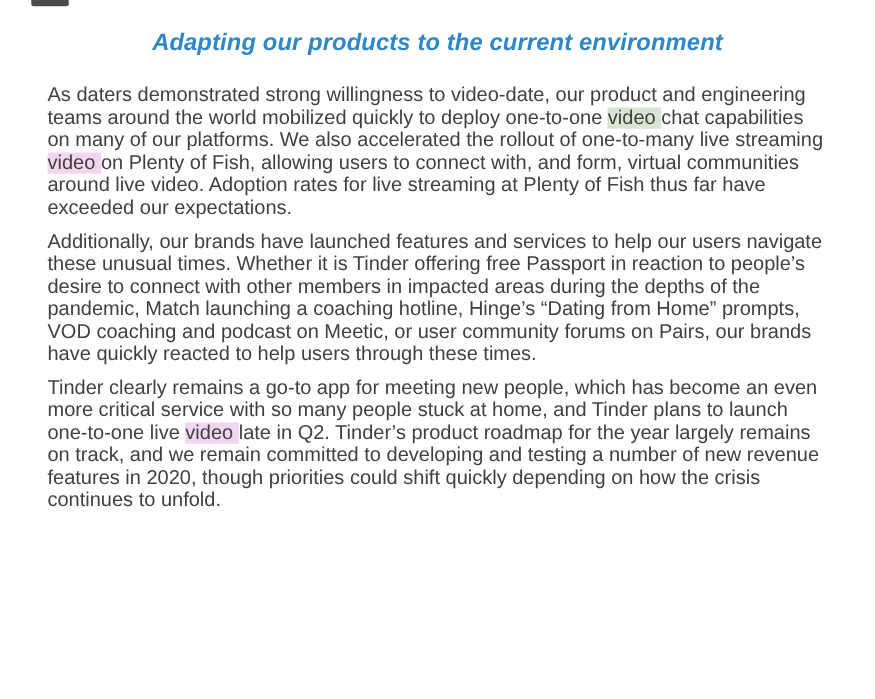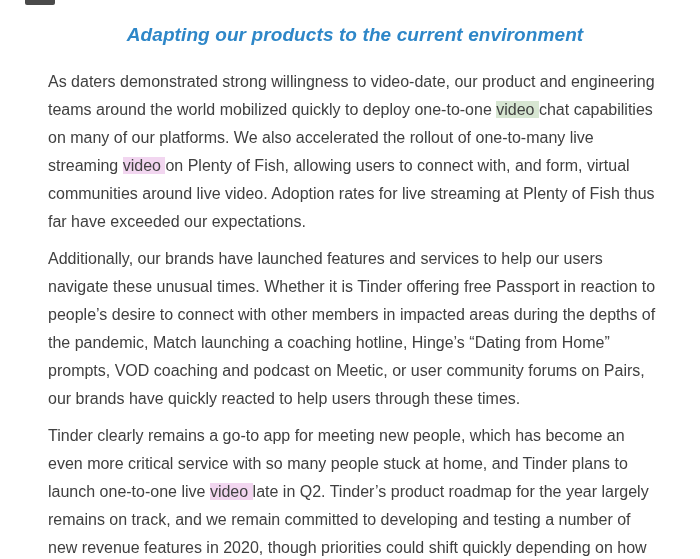--- a/index.html
+++ b/index.html
@@ -14,21 +14,21 @@
     width: 700px;
     height: 559px;
     background: #ffffff;
     font-family: "Liberation Sans", sans-serif;
     overflow: hidden;
     position: relative;
   }
   .page {
     width: 700px;
     height: 559px;
-    padding: 22px 38px 0 48px;
+    padding: 22px 38px 0 38px;
     position: relative;
   }
   .artifact {
     position: absolute;
     top: 0;
     left: 25px;
     width: 30px;
     height: 5px;
     background: #4a4a4a;
     border-radius: 0 0 2px 2px;
@@ -39,21 +39,21 @@
     font-size: 19px;
     line-height: 26px;
     font-weight: bold;
     font-style: italic;
     color: var(--title-color);
     letter-spacing: 0.1px;
   }
   .body-text p {
     margin: 0 0 9px 0;
     font-size: 16px;
-    line-height: 28px;
+    line-height: 18px;
     color: var(--body-color);
     text-align: left;
   }
   .hl-green { background: var(--hl-green); }
   .hl-pink  { background: var(--hl-pink); }
 </style>
 </head>
 <body>
 
 <div class="page">

